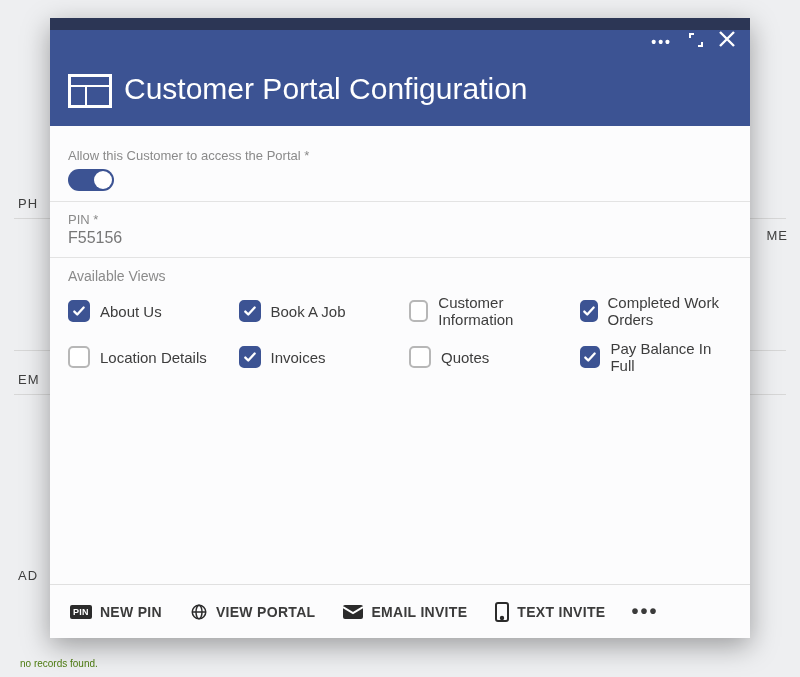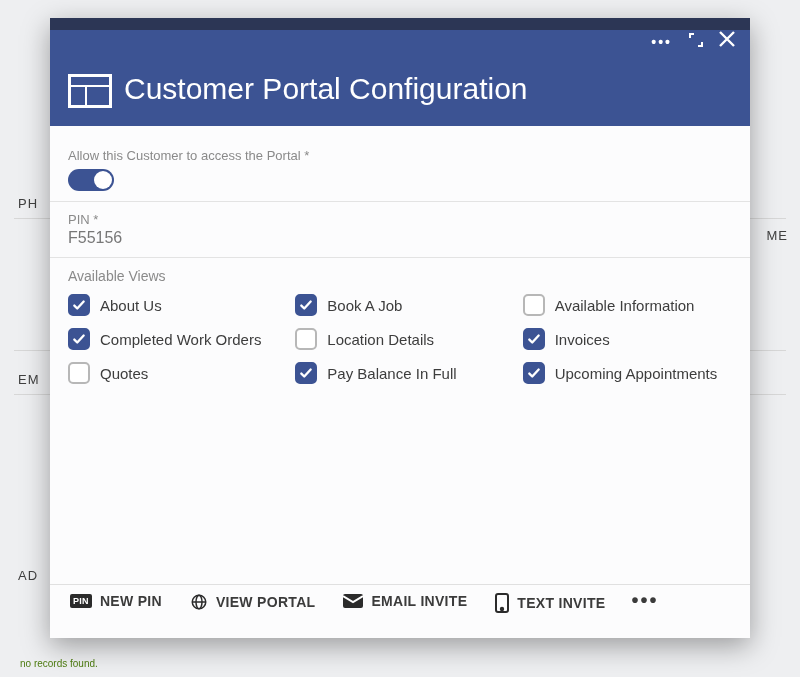--- a/index.html
+++ b/index.html
@@ -25,27 +25,27 @@
   .field-label { color:#8a8a8a; font-size:13px; margin-top:6px; }
   .toggle {
     margin-top:6px; width:46px; height:22px; border-radius:12px; background:#3c5393;
     position:relative; cursor:pointer;
   }
   .toggle .knob { position:absolute; width:18px; height:18px; background:#fff; border-radius:50%; top:2px; right:2px; }
   .divider { height:1px; background:#e3e3e3; margin:10px -18px; }
   .pin-val { color:#777; font-size:16px; margin-top:2px; }
   .views { margin-top:4px; }
   .views .section-label { color:#8a8a8a; font-size:14px; margin-bottom:10px; }
-  .view-grid { display:grid; grid-template-columns: 1fr 1fr 1fr; column-gap:18px; row-gap:12px; }
+  .view-grid { display:grid; grid-template-columns: 1fr 1fr 1fr 1fr; column-gap:18px; row-gap:12px; }
   .view-item { display:flex; align-items:center; gap:10px; color:#3d3d3d; font-size:15px;}
   .cb { width:22px; height:22px; border-radius:5px; border:2px solid #b7b7b7; background:#fff; display:flex; align-items:center; justify-content:center; cursor:pointer;}
   .cb.on { background:#3c5393; border-color:#3c5393; }
   .cb.on svg { display:block;} .cb svg{display:none;}
   .footer {
-    border-top:1px solid #e0e0e0; height:54px; display:flex; align-items:flex-start;
+    border-top:1px solid #e0e0e0; height:54px; display:flex; align-items:center;
     padding:0 10px; gap:8px;
   }
   .fbtn { display:flex; align-items:center; gap:8px; padding:8px 10px; cursor:pointer; color:#3b3b3b; font-size:14px; font-weight:600; letter-spacing:.3px;}
   .fmore { font-size:20px; font-weight:bold; letter-spacing:2px; padding:4px 8px; cursor:pointer; color:#3b3b3b;}
   .pin-badge{ background:#2b2b2b; color:#fff; font-size:9px; font-weight:700; padding:2px 3px; border-radius:2px; }
   svg { display:block; }
   .norec { position:absolute; left:20px; bottom:8px; color:#4d7c0f; font-size:10px;}
 </style>
 </head>
 <body>
@@ -113,21 +113,21 @@
           <div class="view-item">
             <span class="cb on">
               <svg width="14" height="14" viewBox="0 0 24 24" fill="none" stroke="#fff" stroke-width="4" stroke-linecap="round" stroke-linejoin="round">
                 <polyline points="4 13 9 18 20 6"></polyline>
               </svg>
             </span>
             <span>Book A Job</span>
           </div>
           <div class="view-item">
             <span class="cb"></span>
-            <span>Available Information</span>
+            <span>Customer Information</span>
           </div>
           <div class="view-item">
             <span class="cb on">
               <svg width="14" height="14" viewBox="0 0 24 24" fill="none" stroke="#fff" stroke-width="4" stroke-linecap="round" stroke-linejoin="round">
                 <polyline points="4 13 9 18 20 6"></polyline>
               </svg>
             </span>
             <span>Completed Work Orders</span>
           </div>
           <div class="view-item">
@@ -146,28 +146,20 @@
             <span class="cb"></span>
             <span>Quotes</span>
           </div>
           <div class="view-item">
             <span class="cb on">
               <svg width="14" height="14" viewBox="0 0 24 24" fill="none" stroke="#fff" stroke-width="4" stroke-linecap="round" stroke-linejoin="round">
                 <polyline points="4 13 9 18 20 6"></polyline>
               </svg>
             </span>
             <span>Pay Balance In Full</span>
-          </div>
-          <div class="view-item">
-            <span class="cb on">
-              <svg width="14" height="14" viewBox="0 0 24 24" fill="none" stroke="#fff" stroke-width="4" stroke-linecap="round" stroke-linejoin="round">
-                <polyline points="4 13 9 18 20 6"></polyline>
-              </svg>
-            </span>
-            <span>Upcoming Appointments</span>
           </div>
         </div>
     </div>
   </div>
 
   <div class="footer">
     <div class="fbtn">
       <span class="pin-badge">PIN</span>
       <span>NEW PIN</span>
     </div>

